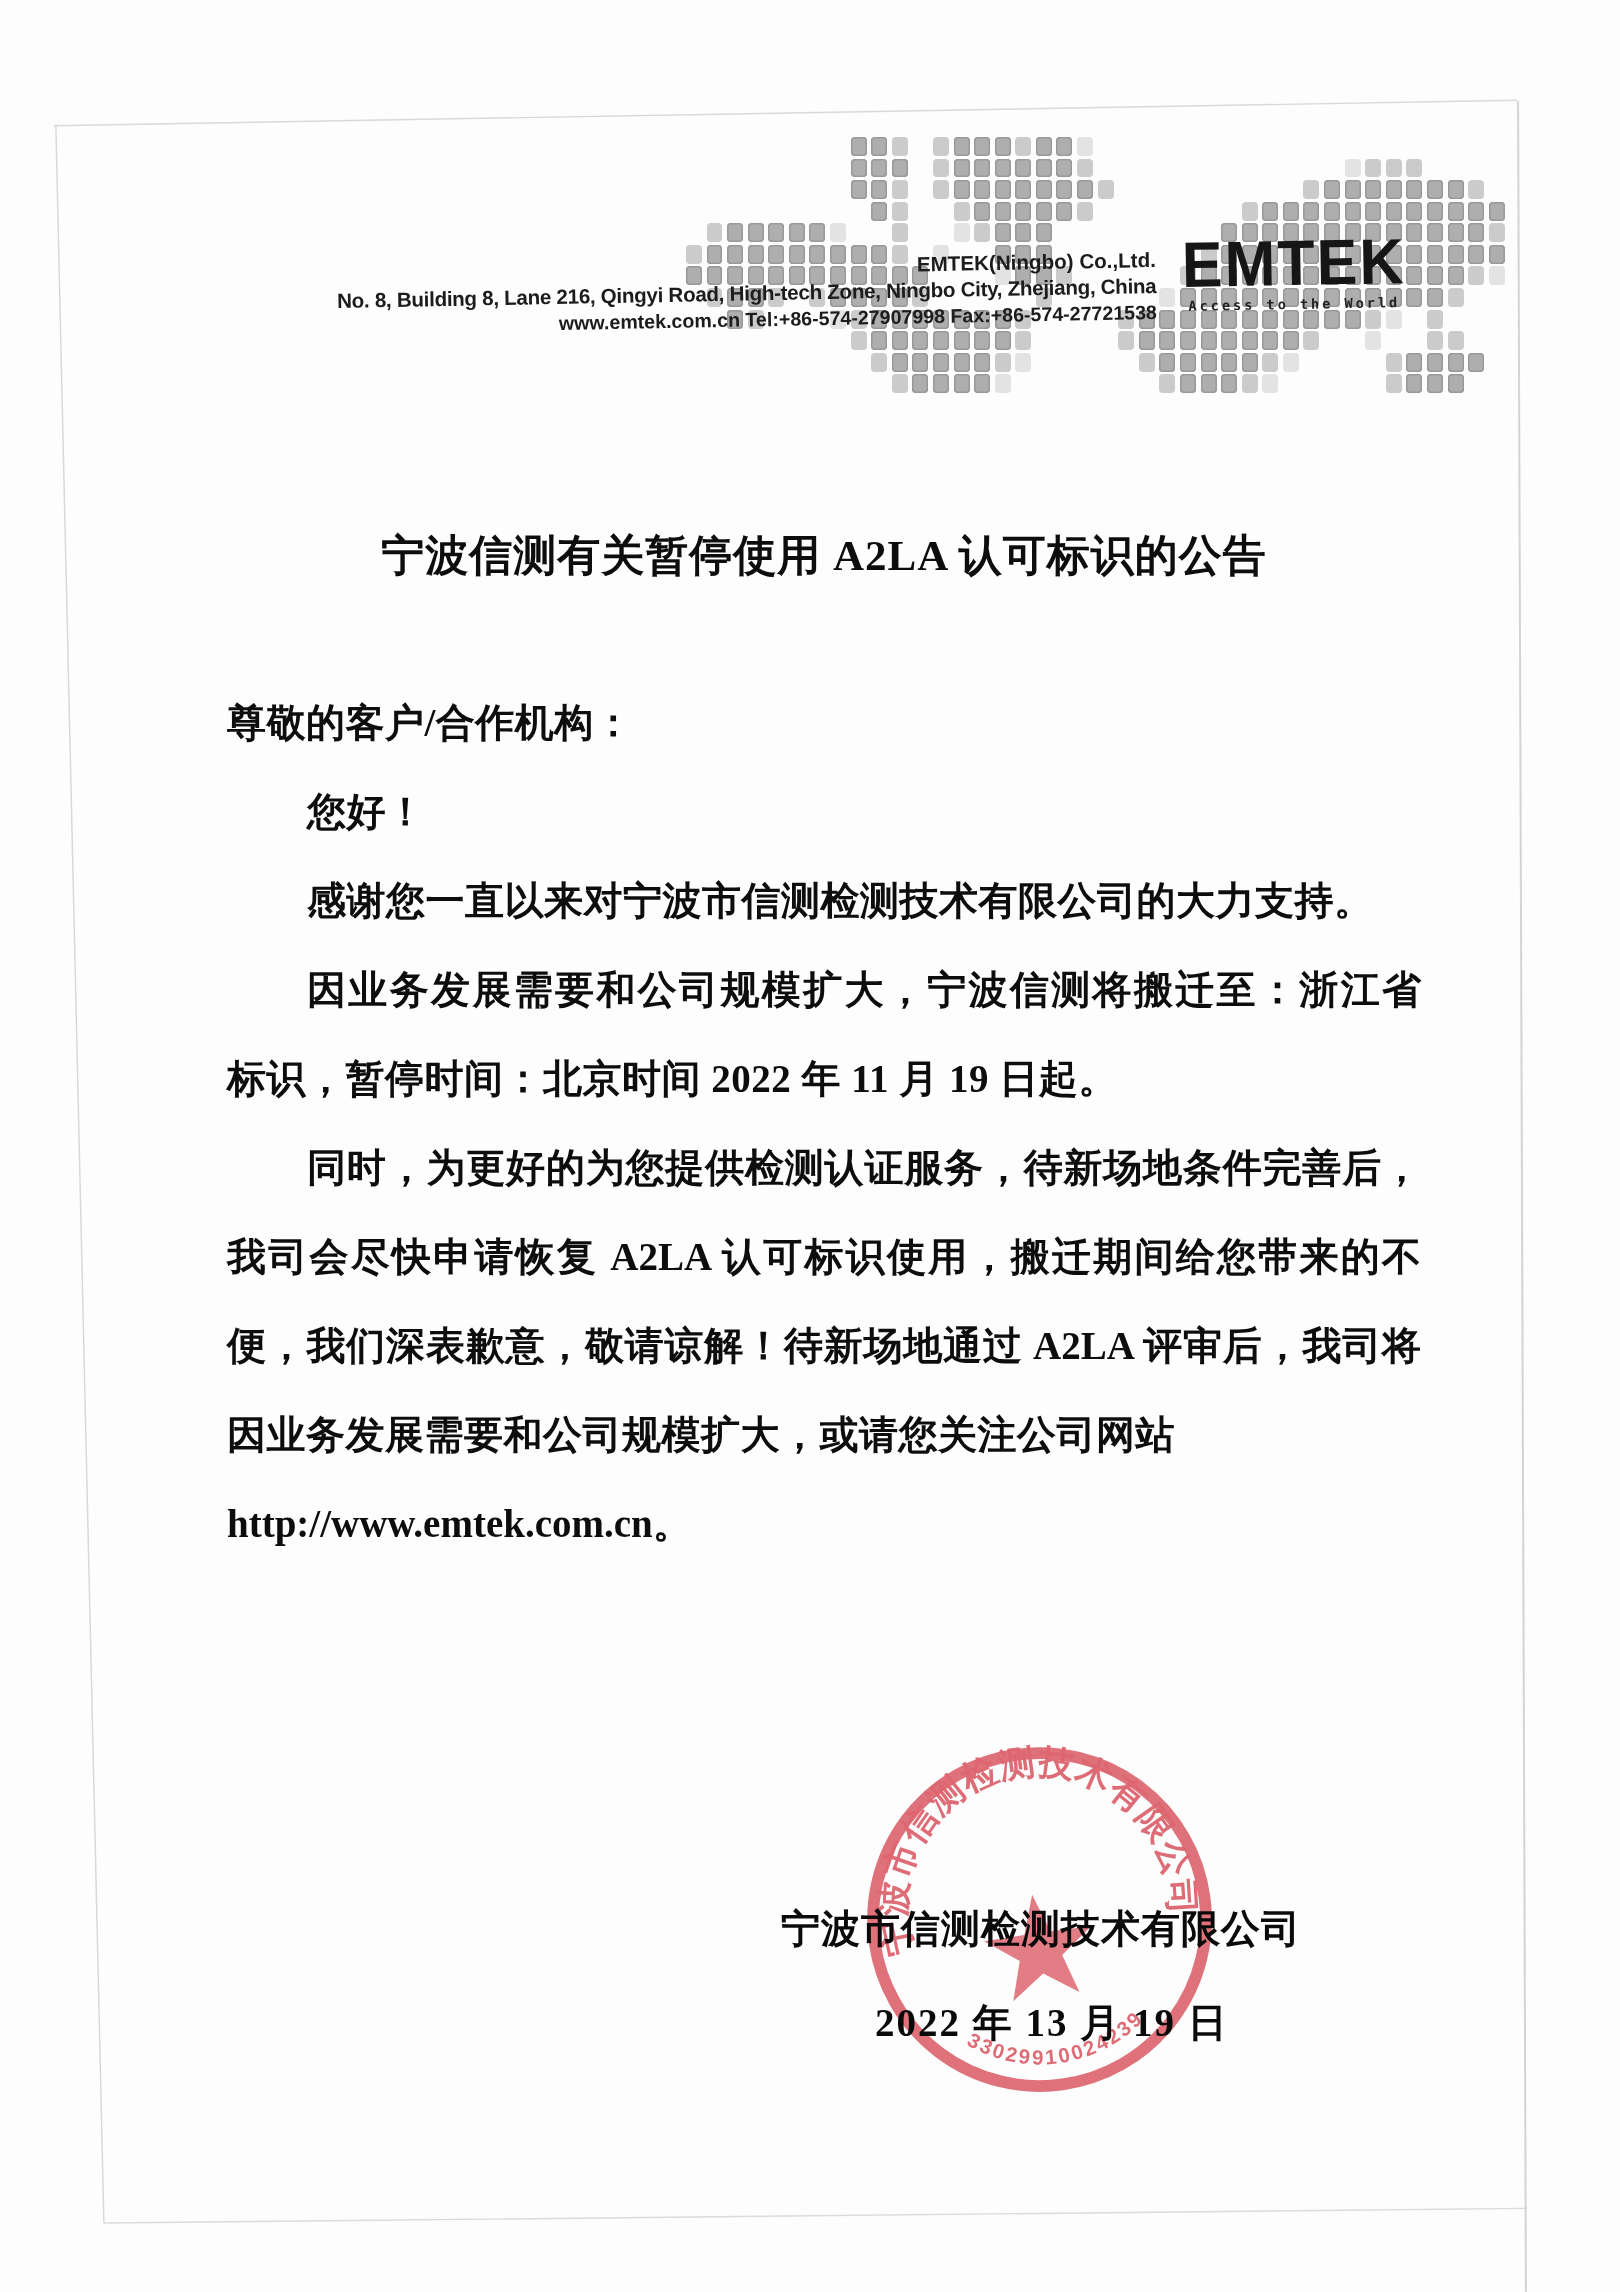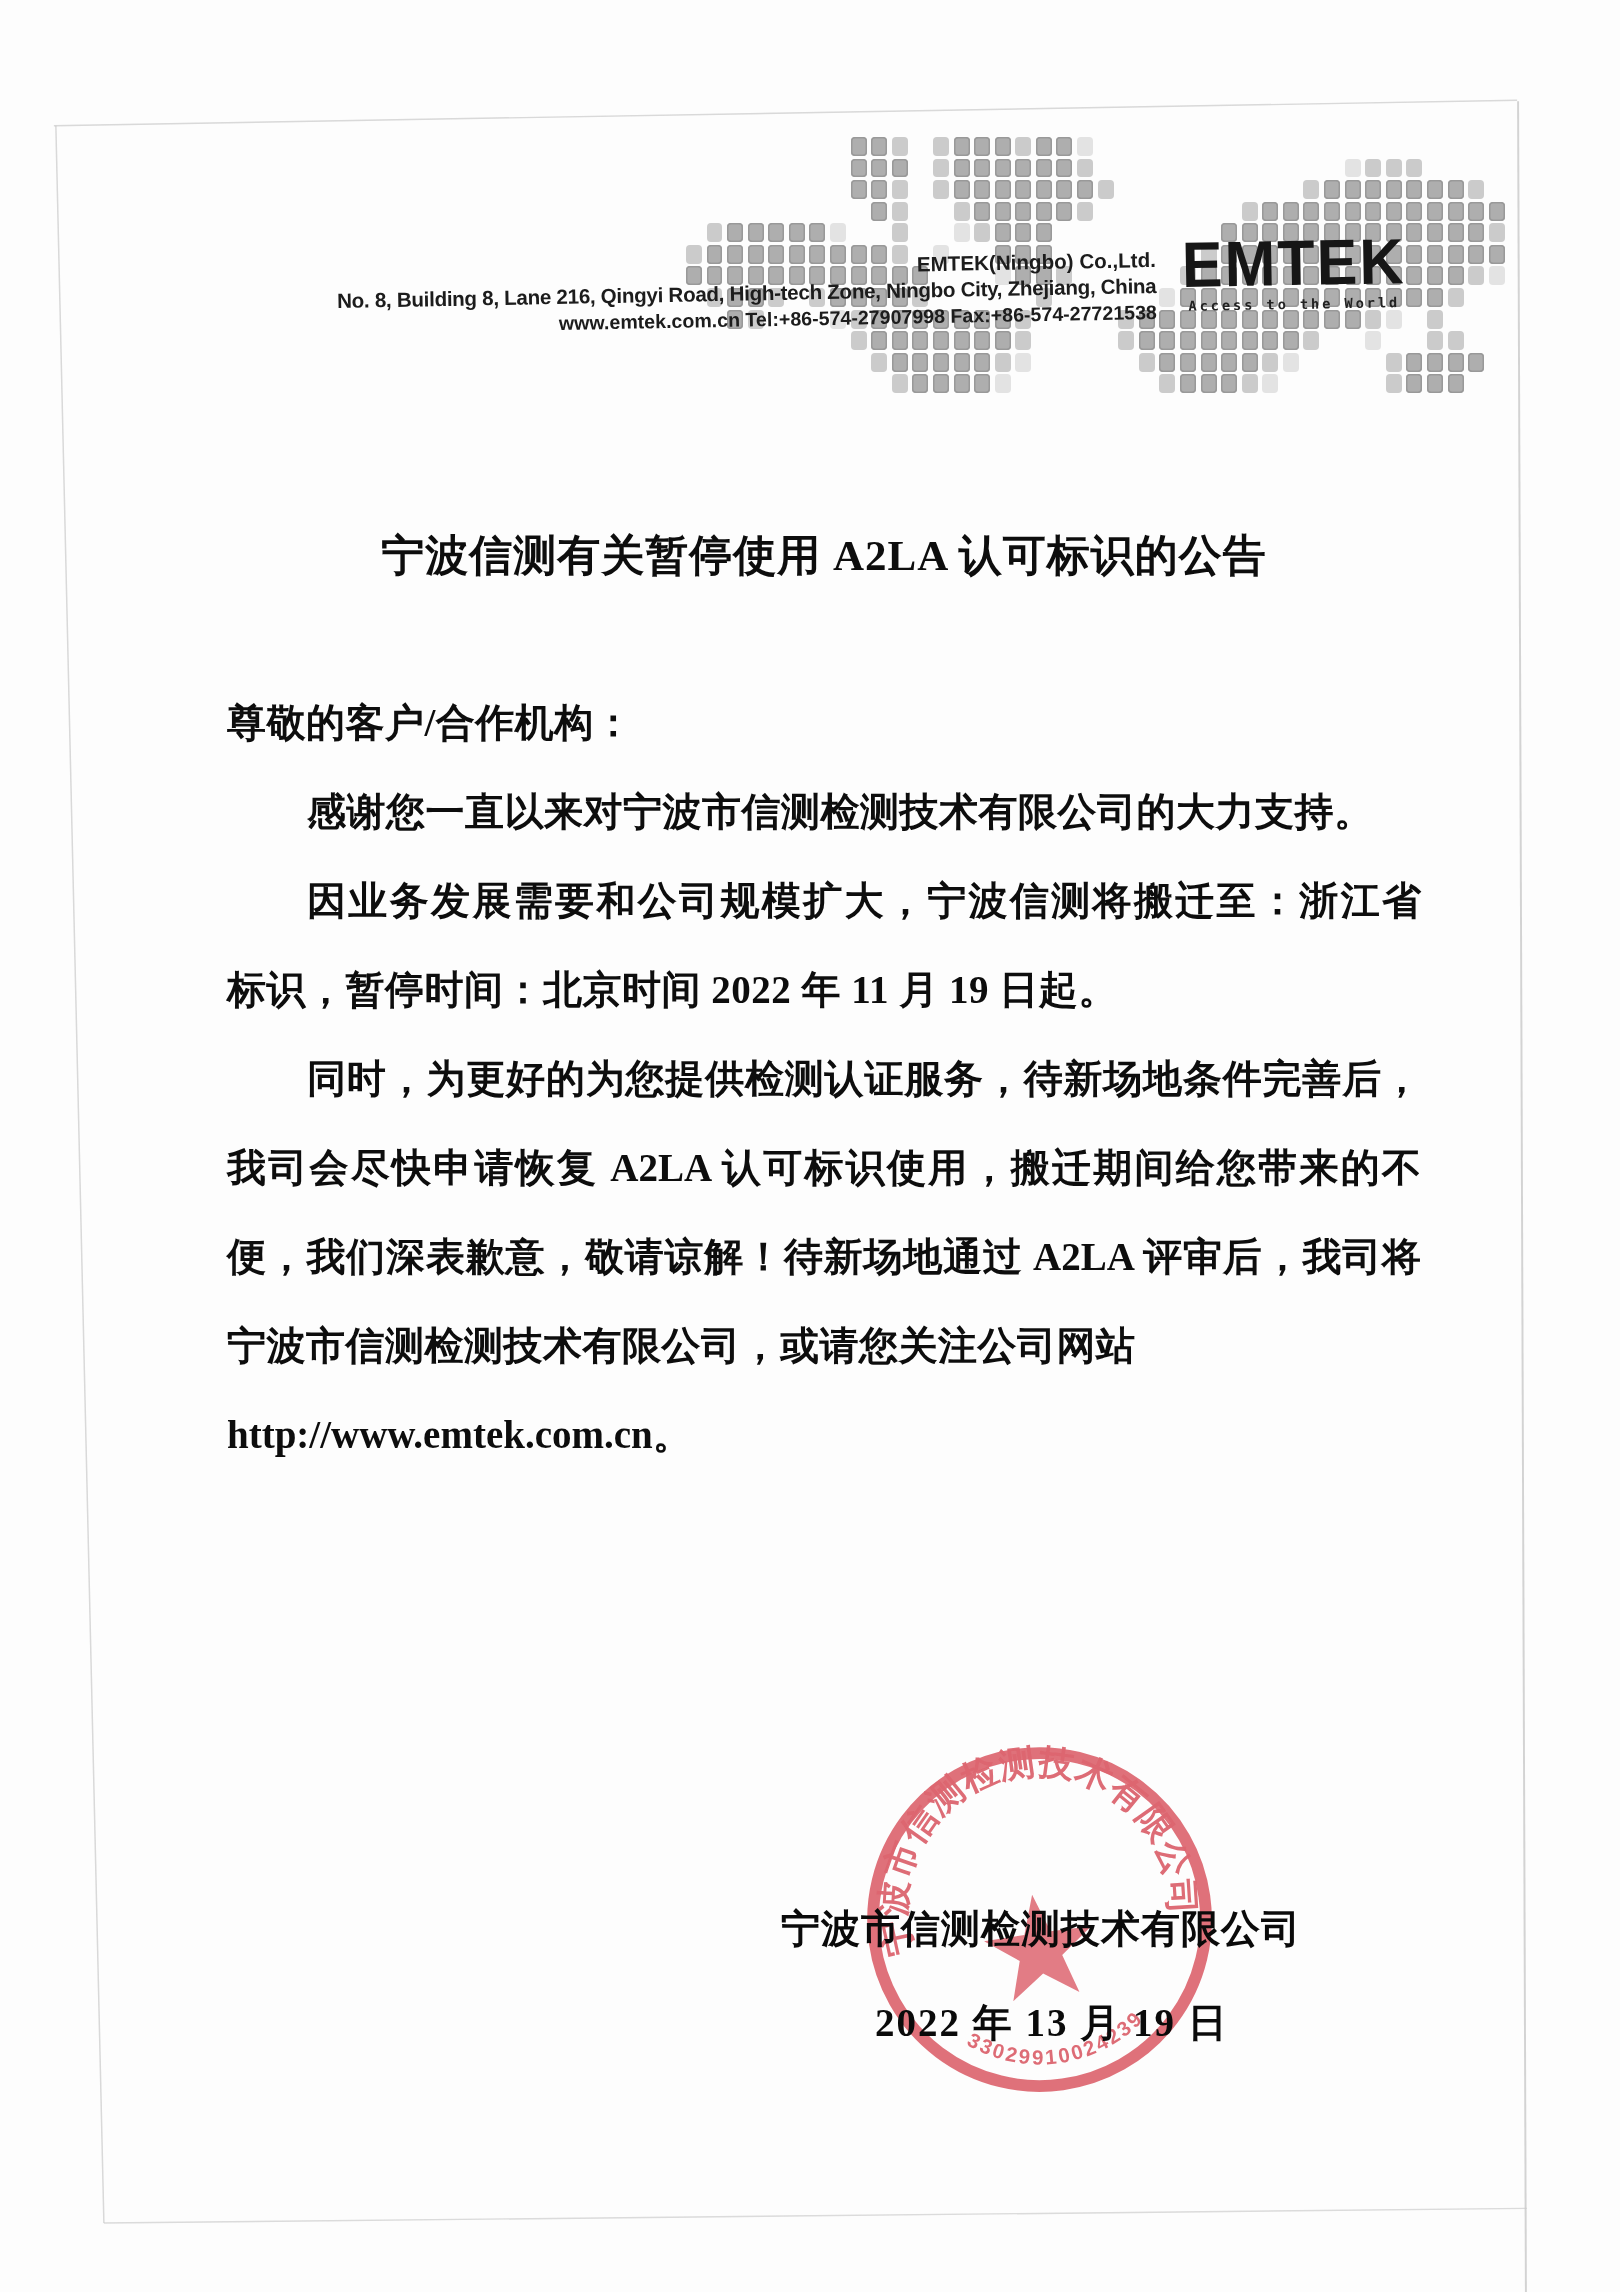--- a/index.html
+++ b/index.html
@@ -358,27 +358,28 @@
 
   <div id="logo-block">
     <div id="logo-text">EMTEK</div>
     <div id="logo-tagline">Access to the World</div>
   </div>
 
   <div id="doc-title">宁波信测有关暂停使用 A2LA 认可标识的公告</div>
 
   <div id="body-lines">
       <div class="line">尊敬的客户/合作机构：</div>
+      <div class="line indent">您好！</div>
       <div class="line indent">感谢您一直以来对宁波市信测检测技术有限公司的大力支持。</div>
       <div class="line indent fill">因业务发展需要和公司规模扩大，宁波信测将搬迁至：浙江省</div>
       <div class="line">标识，暂停时间：北京时间 2022 年 11 月 19 日起。</div>
       <div class="line indent fill">同时，为更好的为您提供检测认证服务，待新场地条件完善后，</div>
       <div class="line fill">我司会尽快申请恢复 A2LA 认可标识使用，搬迁期间给您带来的不</div>
       <div class="line fill">便，我们深表歉意，敬请谅解！待新场地通过 A2LA 评审后，我司将</div>
-      <div class="line">宁波市信测检测技术有限公司，或请您关注公司网站</div>
+      <div class="line">因业务发展需要和公司规模扩大，或请您关注公司网站</div>
       <div class="line latin">http://www.emtek.com.cn。</div>
     </div>
 
 
   <svg id="stamp" width="423" height="423" viewBox="0 0 432 432">
     <g transform="rotate(-8 215 215)">
       <circle cx="215" cy="215" r="170" fill="none" stroke-width="12" opacity="0.92" stroke="#d95560"></circle>
       <polygon opacity="0.85" points="211,189 224.5,228.4 266.2,229.1 232.9,254.1 245.1,293.9 211,270 176.9,293.9 189.1,254.1 155.8,229.1 197.5,228.4" fill="#d95560"></polygon>
       <path id="seal-top-arc" d="M 85,238 A 135,135 0 1 1 345,238" fill="none"></path>
       <path id="seal-bottom-arc" d="M 119.9,328.4 A 148,148 0 0 0 310.1,328.4" fill="none"></path>

